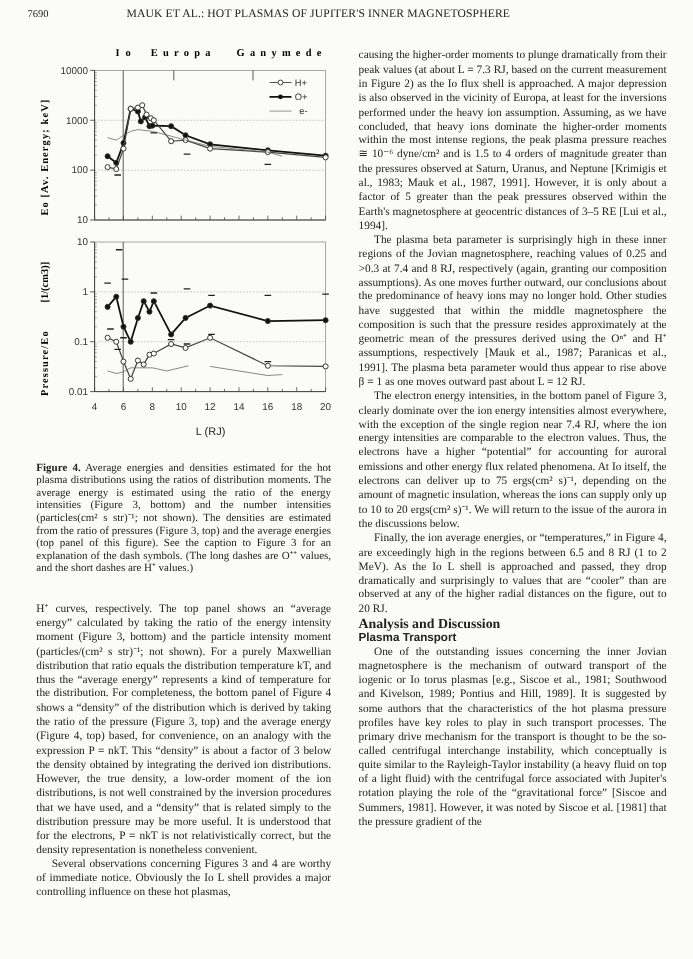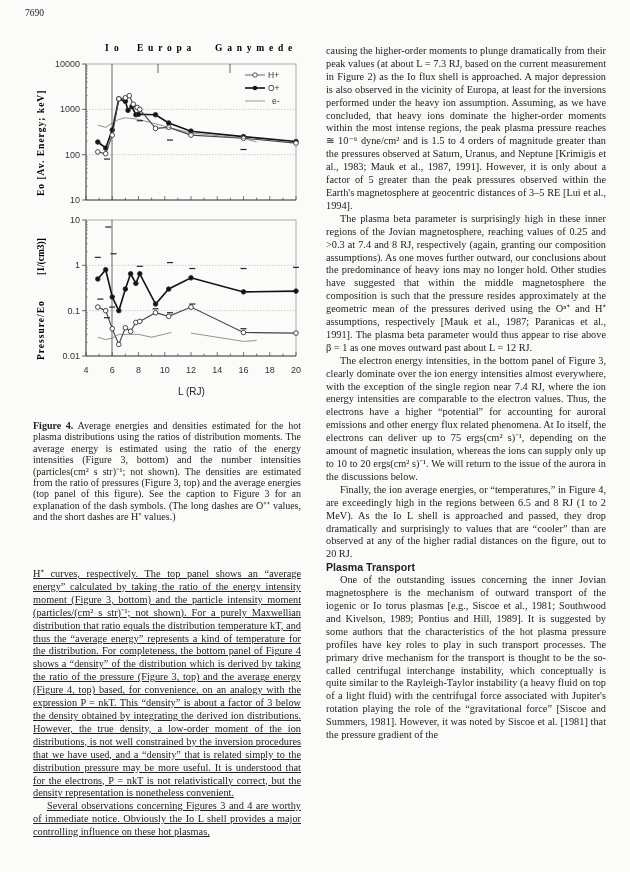--- a/index.html
+++ b/index.html
@@ -7,32 +7,33 @@
          font-family:"Liberation Serif", serif; color:#222; }
   .runhead { position:absolute; top:6px; left:0; width:500px; height:16px; font-size:10.6px; }
   .runhead .pg { position:absolute; left:25px; top:2px; font-size:9.5px; }
   .runhead .title { position:absolute; left:115px; top:1px; letter-spacing:0.1px; }
   #chart { position:absolute; left:0; top:30px; }
   .col { position:absolute; font-size:10.3px; line-height:12.9px; text-align:justify; }
   .col p { margin:0; text-indent:14px; }
   .col p.noind { text-indent:0; }
   .caption { position:absolute; left:33px; top:420px; width:268px; font-size:10px; line-height:11.4px; text-align:justify; }
   .caption b { font-weight:bold; }
-  #leftcol { left:33px; top:568px; width:268px;text-decoration:underline; }
+  #leftcol { left:33px; top:548px; width:268px; }
   #rightcol { left:326px; top:29px; width:280px;margin-top:16px; }
   .h1 { font-weight:bold; font-size:12.6px; margin:20px 0 6px 0; text-indent:0 !important; }
   .h2 { font-weight:bold; font-size:10.6px; margin:0 0 8px 0; text-indent:0 !important; font-family:"Liberation Sans", sans-serif; }
   svg text { font-family:"Liberation Sans", sans-serif; }
   .ser { font-family:"Liberation Serif", serif !important; }
 </style>
 </head>
 <body>
 
 <div class="runhead">
   <span class="pg">7690</span>
+  <span class="title">MAUK ET AL.: HOT PLASMAS OF JUPITER'S INNER MAGNETOSPHERE</span>
 </div>
 
 <svg id="chart" width="310" height="375" viewBox="0 30 310 375">
 
   <g>
     <rect x="86" y="64" width="210" height="136" fill="none" stroke="#999" stroke-width="0.8"></rect>
     <g id="top-grid" stroke="#aaa" stroke-width="0.6" stroke-dasharray="1.5,1.5">
         <line x1="86" x2="296" y1="154.66666666666669" y2="154.66666666666669"></line>
         <line x1="86" x2="296" y1="109.33333333333334" y2="109.33333333333334"></line>
       </g>
@@ -282,15 +283,16 @@
 <div class="col" id="leftcol">
   <p class="noind">H⁺ curves, respectively. The top panel shows an “average energy” calculated by taking the ratio of the energy intensity moment (Figure 3, bottom) and the particle intensity moment (particles/(cm² s str)⁻¹; not shown). For a purely Maxwellian distribution that ratio equals the distribution temperature kT, and thus the “average energy” represents a kind of temperature for the distribution. For completeness, the bottom panel of Figure 4 shows a “density” of the distribution which is derived by taking the ratio of the pressure (Figure 3, top) and the average energy (Figure 4, top) based, for convenience, on an analogy with the expression P = nkT. This “density” is about a factor of 3 below the density obtained by integrating the derived ion distributions. However, the true density, a low-order moment of the ion distributions, is not well constrained by the inversion procedures that we have used, and a “density” that is related simply to the distribution pressure may be more useful. It is understood that for the electrons, P = nkT is not relativistically correct, but the density representation is nonetheless convenient.</p>
   <p>Several observations concerning Figures 3 and 4 are worthy of immediate notice. Obviously the Io L shell provides a major controlling influence on these hot plasmas,</p>
 </div>
 
 <div class="col" id="rightcol">
   <p class="noind">causing the higher-order moments to plunge dramatically from their peak values (at about L = 7.3 RJ, based on the current measurement in Figure 2) as the Io flux shell is approached. A major depression is also observed in the vicinity of Europa, at least for the inversions performed under the heavy ion assumption. Assuming, as we have concluded, that heavy ions dominate the higher-order moments within the most intense regions, the peak plasma pressure reaches ≅ 10⁻⁶ dyne/cm² and is 1.5 to 4 orders of magnitude greater than the pressures observed at Saturn, Uranus, and Neptune [Krimigis et al., 1983; Mauk et al., 1987, 1991]. However, it is only about a factor of 5 greater than the peak pressures observed within the Earth's magnetosphere at geocentric distances of 3–5 RE [Lui et al., 1994].</p>
   <p>The plasma beta parameter is surprisingly high in these inner regions of the Jovian magnetosphere, reaching values of 0.25 and &gt;0.3 at 7.4 and 8 RJ, respectively (again, granting our composition assumptions). As one moves further outward, our conclusions about the predominance of heavy ions may no longer hold. Other studies have suggested that within the middle magnetosphere the composition is such that the pressure resides approximately at the geometric mean of the pressures derived using the Oⁿ⁺ and H⁺ assumptions, respectively [Mauk et al., 1987; Paranicas et al., 1991]. The plasma beta parameter would thus appear to rise above β = 1 as one moves outward past about L = 12 RJ.</p>
   <p>The electron energy intensities, in the bottom panel of Figure 3, clearly dominate over the ion energy intensities almost everywhere, with the exception of the single region near 7.4 RJ, where the ion energy intensities are comparable to the electron values. Thus, the electrons have a higher “potential” for accounting for auroral emissions and other energy flux related phenomena. At Io itself, the electrons can deliver up to 75 ergs(cm² s)⁻¹, depending on the amount of magnetic insulation, whereas the ions can supply only up to 10 to 20 ergs(cm² s)⁻¹. We will return to the issue of the aurora in the discussions below.</p>
   <p>Finally, the ion average energies, or “temperatures,” in Figure 4, are exceedingly high in the regions between 6.5 and 8 RJ (1 to 2 MeV). As the Io L shell is approached and passed, they drop dramatically and surprisingly to values that are “cooler” than are observed at any of the higher radial distances on the figure, out to 20 RJ.</p>
+  <p class="h1">Analysis and Discussion</p>
   <p class="h2">Plasma Transport</p>
   <p>One of the outstanding issues concerning the inner Jovian magnetosphere is the mechanism of outward transport of the iogenic or Io torus plasmas [e.g., Siscoe et al., 1981; Southwood and Kivelson, 1989; Pontius and Hill, 1989]. It is suggested by some authors that the characteristics of the hot plasma pressure profiles have key roles to play in such transport processes. The primary drive mechanism for the transport is thought to be the so-called centrifugal interchange instability, which conceptually is quite similar to the Rayleigh-Taylor instability (a heavy fluid on top of a light fluid) with the centrifugal force associated with Jupiter's rotation playing the role of the “gravitational force” [Siscoe and Summers, 1981]. However, it was noted by Siscoe et al. [1981] that the pressure gradient of the</p>
 </div>
 
 </body></html>

